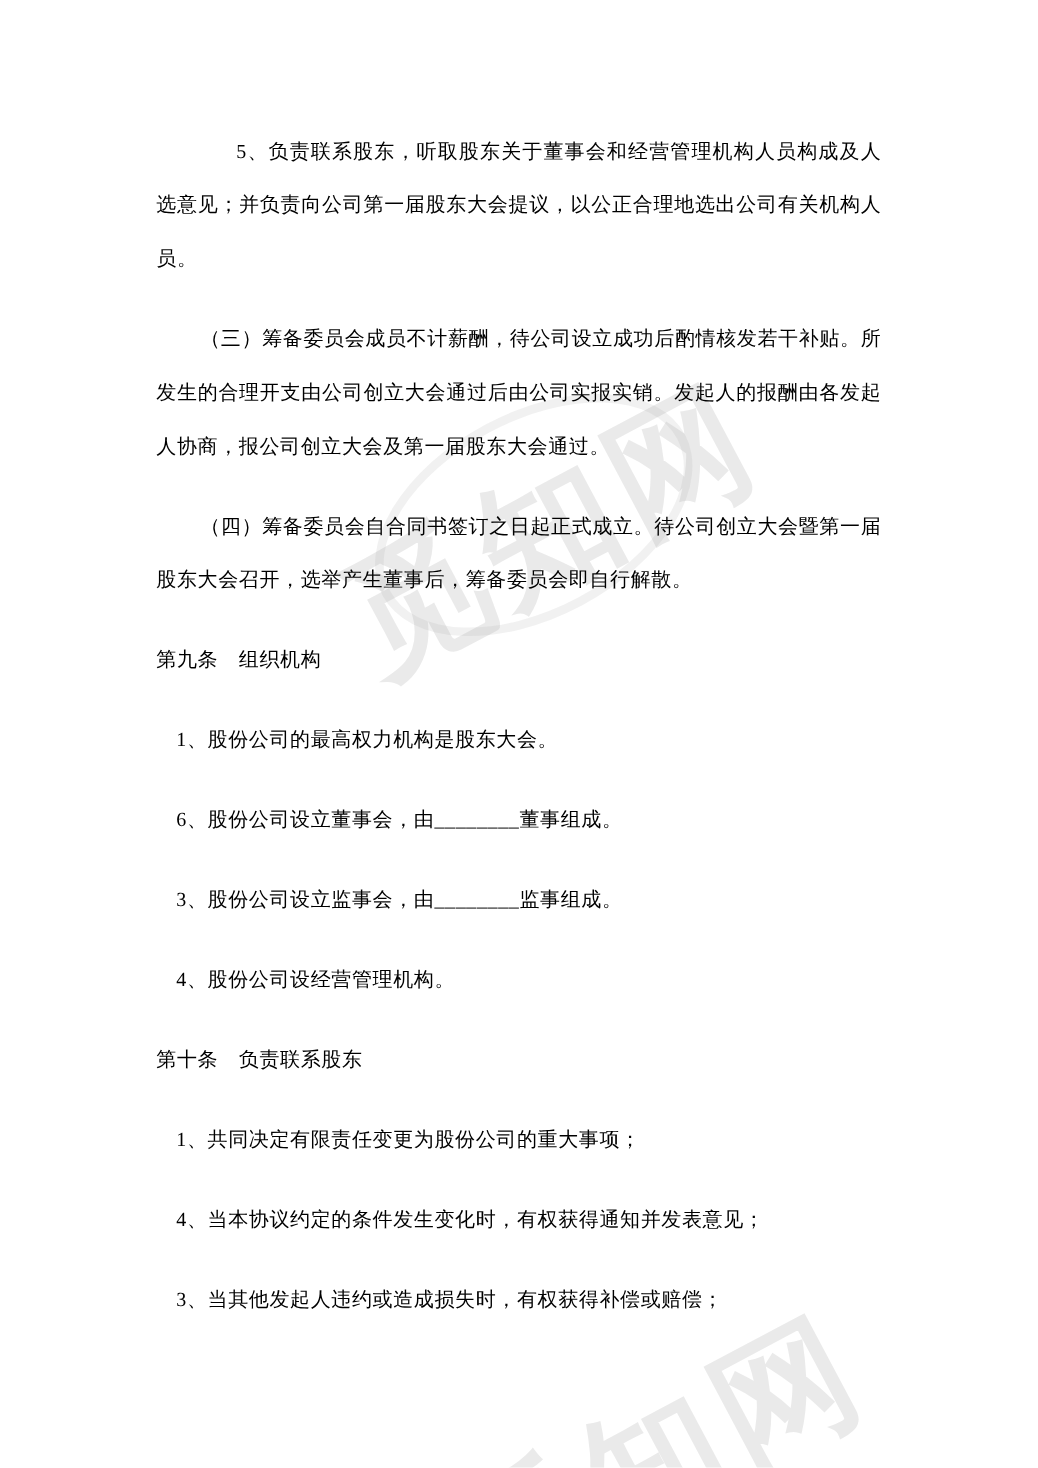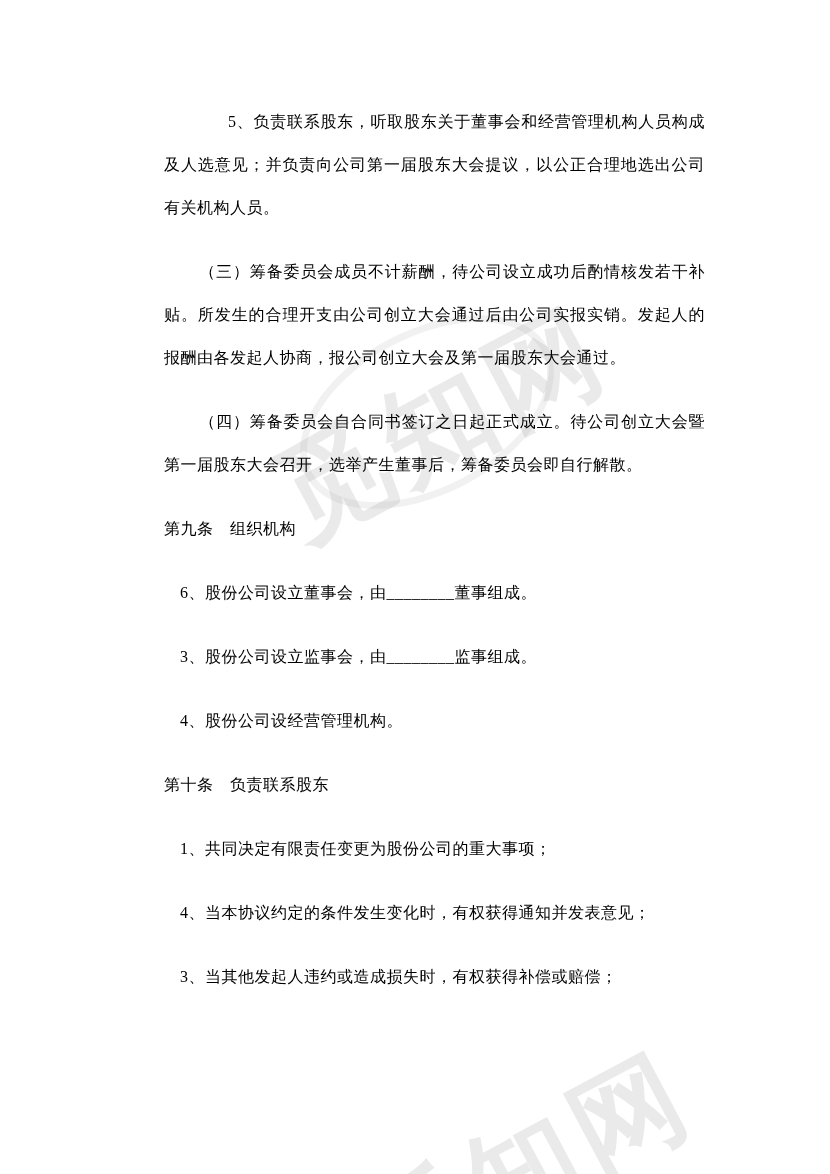--- a/index.html
+++ b/index.html
@@ -20,21 +20,20 @@
     width: 830px;
     height: 1174px;
     background: #ffffff;
     box-sizing: border-box;
     padding: 100px 125px 0 125px;
     z-index: 1;
   }
   .doc-body {
     position: relative;
     z-index: 2;
-    margin-left: 39px;
   }
   p {
     margin: 0 0 21px 0;
     font-size: 16px;
     line-height: 43px;
     text-align: justify;
     letter-spacing: 0.5px;
   }
   p.indent-4 { text-indent: 4em; }
   p.indent-2 { text-indent: 2.2em; }
@@ -83,20 +82,21 @@
 
   <div class="watermark watermark-center">觅知网</div>
   <div class="watermark-ring"></div>
   <div class="watermark watermark-bottom">觅知网</div>
 
   <div class="doc-body">
     <p class="indent-4">5、负责联系股东，听取股东关于董事会和经营管理机构人员构成及人选意见；并负责向公司第一届股东大会提议，以公正合理地选出公司有关机构人员。</p>
     <p class="indent-2">（三）筹备委员会成员不计薪酬，待公司设立成功后酌情核发若干补贴。所发生的合理开支由公司创立大会通过后由公司实报实销。发起人的报酬由各发起人协商，报公司创立大会及第一届股东大会通过。</p>
     <p class="indent-2">（四）筹备委员会自合同书签订之日起正式成立。待公司创立大会暨第一届股东大会召开，选举产生董事后，筹备委员会即自行解散。</p>
     <p class="heading">第九条　组织机构</p>
+    <p class="indent-1">1、股份公司的最高权力机构是股东大会。</p>
     <p class="indent-1">6、股份公司设立董事会，由________董事组成。</p>
     <p class="indent-1">3、股份公司设立监事会，由________监事组成。</p>
     <p class="indent-1">4、股份公司设经营管理机构。</p>
     <p class="heading">第十条　负责联系股东</p>
     <p class="indent-1">1、共同决定有限责任变更为股份公司的重大事项；</p>
     <p class="indent-1">4、当本协议约定的条件发生变化时，有权获得通知并发表意见；</p>
     <p class="indent-1">3、当其他发起人违约或造成损失时，有权获得补偿或赔偿；</p>
   </div>
 
 </div>

